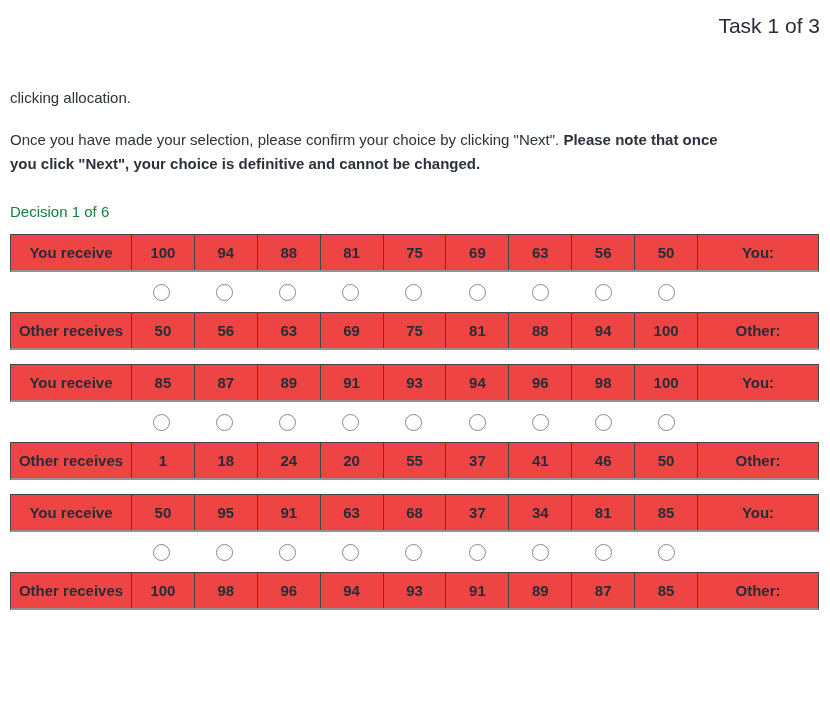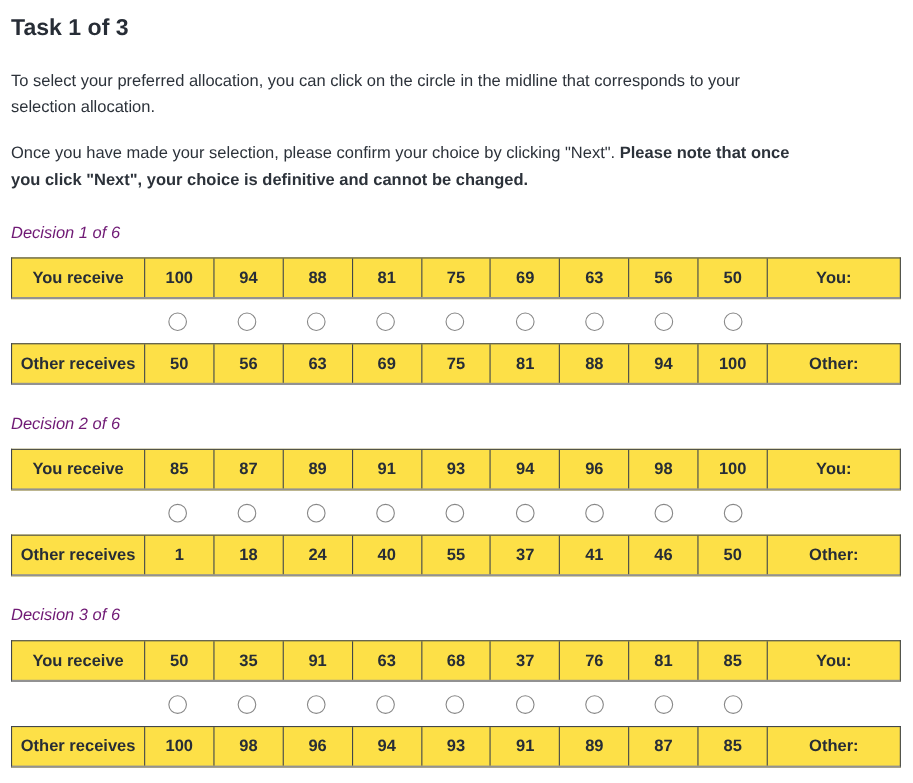--- a/index.html
+++ b/index.html
@@ -6,43 +6,43 @@
   body {
     width: 830px; height: 712px;
     box-sizing: border-box;
     padding: 12px 10px 0 10px;
     font-family: "Liberation Sans", sans-serif;
     color: #2c323a;
     overflow: hidden;
   }
   h1.page-title {
     font-size: 21px;
-    font-weight: bold;
+    font-weight: normal;
     margin: 2px 0 24px 0;
     color: #272d36;
+    text-align: right;
   }
   p.instructions {
     font-size: 15px;
     line-height: 24px;
     margin: 0 0 18px 0;
     color: #2c323a;
   }
   p.instructions .bold-seg { font-weight: bold; }
   .decision-label {
     font-size: 15px;
-    color: #701a75;
+    color: #15803d;
     margin: 27px 0 0 0;
-    font-style: italic;
   }
   .alloc-table { margin-top: 14px; }
   .row { display: flex; width: 809px; box-sizing: border-box; }
   .row.bordered {
     border: 1px solid #41464b;
     border-bottom: 2px solid #929292;
-    background: #fde047;
+    background: #ef4444;
   }
   .cell {
     display: flex;
     align-items: center;
     justify-content: center;
     height: 35px;
     box-sizing: border-box;
     font-size: 15px;
     font-weight: bold;
     color: #272d36;
@@ -59,21 +59,21 @@
     background: #ffffff;
     cursor: pointer;
     display: inline-block;
   }
 </style>
 </head>
 <body>
 
 <h1 class="page-title">Task 1 of 3</h1>
 
-<p class="instructions"><span>To select your preferred allocation, you can click on the circle in the midline that corresponds to your</span><br><span>selection allocation.</span></p>
+<p class="instructions"><br><span>clicking allocation.</span></p>
 
 <p class="instructions"><span>Once you have made your selection, please confirm your choice by clicking "Next". </span><span class="bold-seg">Please note that once</span><br><span class="bold-seg">you click "Next", your choice is definitive and cannot be changed.</span></p>
 
 <section>
   <div class="decision-label">Decision 1 of 6</div>
   <div class="alloc-table">
     <div class="row bordered">
       <div class="cell label-cell">You receive</div>
       <div class="cell num-cell">100</div>
       <div class="cell num-cell">94</div>
@@ -127,21 +127,20 @@
       <div class="cell num-cell">81</div>
       <div class="cell num-cell">88</div>
       <div class="cell num-cell">94</div>
       <div class="cell num-cell">100</div>
       <div class="cell end-cell">Other:</div>
     </div>
   </div>
 </section>
 
 <section>
-  <div class="decision-label">Decision 2 of 6</div>
   <div class="alloc-table">
     <div class="row bordered">
       <div class="cell label-cell">You receive</div>
       <div class="cell num-cell">85</div>
       <div class="cell num-cell">87</div>
       <div class="cell num-cell">89</div>
       <div class="cell num-cell">91</div>
       <div class="cell num-cell">93</div>
       <div class="cell num-cell">94</div>
       <div class="cell num-cell">96</div>
@@ -178,43 +177,42 @@
       <div class="cell num-cell">
           <span class="radio"></span>
         </div>
       <div class="cell end-cell"></div>
     </div>
     <div class="row bordered">
       <div class="cell label-cell">Other receives</div>
       <div class="cell num-cell">1</div>
       <div class="cell num-cell">18</div>
       <div class="cell num-cell">24</div>
-      <div class="cell num-cell">40</div>
+      <div class="cell num-cell">20</div>
       <div class="cell num-cell">55</div>
       <div class="cell num-cell">37</div>
       <div class="cell num-cell">41</div>
       <div class="cell num-cell">46</div>
       <div class="cell num-cell">50</div>
       <div class="cell end-cell">Other:</div>
     </div>
   </div>
 </section>
 
 <section>
-  <div class="decision-label">Decision 3 of 6</div>
   <div class="alloc-table">
     <div class="row bordered">
       <div class="cell label-cell">You receive</div>
       <div class="cell num-cell">50</div>
-      <div class="cell num-cell">35</div>
+      <div class="cell num-cell">95</div>
       <div class="cell num-cell">91</div>
       <div class="cell num-cell">63</div>
       <div class="cell num-cell">68</div>
       <div class="cell num-cell">37</div>
-      <div class="cell num-cell">76</div>
+      <div class="cell num-cell">34</div>
       <div class="cell num-cell">81</div>
       <div class="cell num-cell">85</div>
       <div class="cell end-cell">You:</div>
     </div>
     <div class="row radio-row">
       <div class="cell label-cell"></div>
       <div class="cell num-cell">
           <span class="radio"></span>
         </div>
       <div class="cell num-cell">

